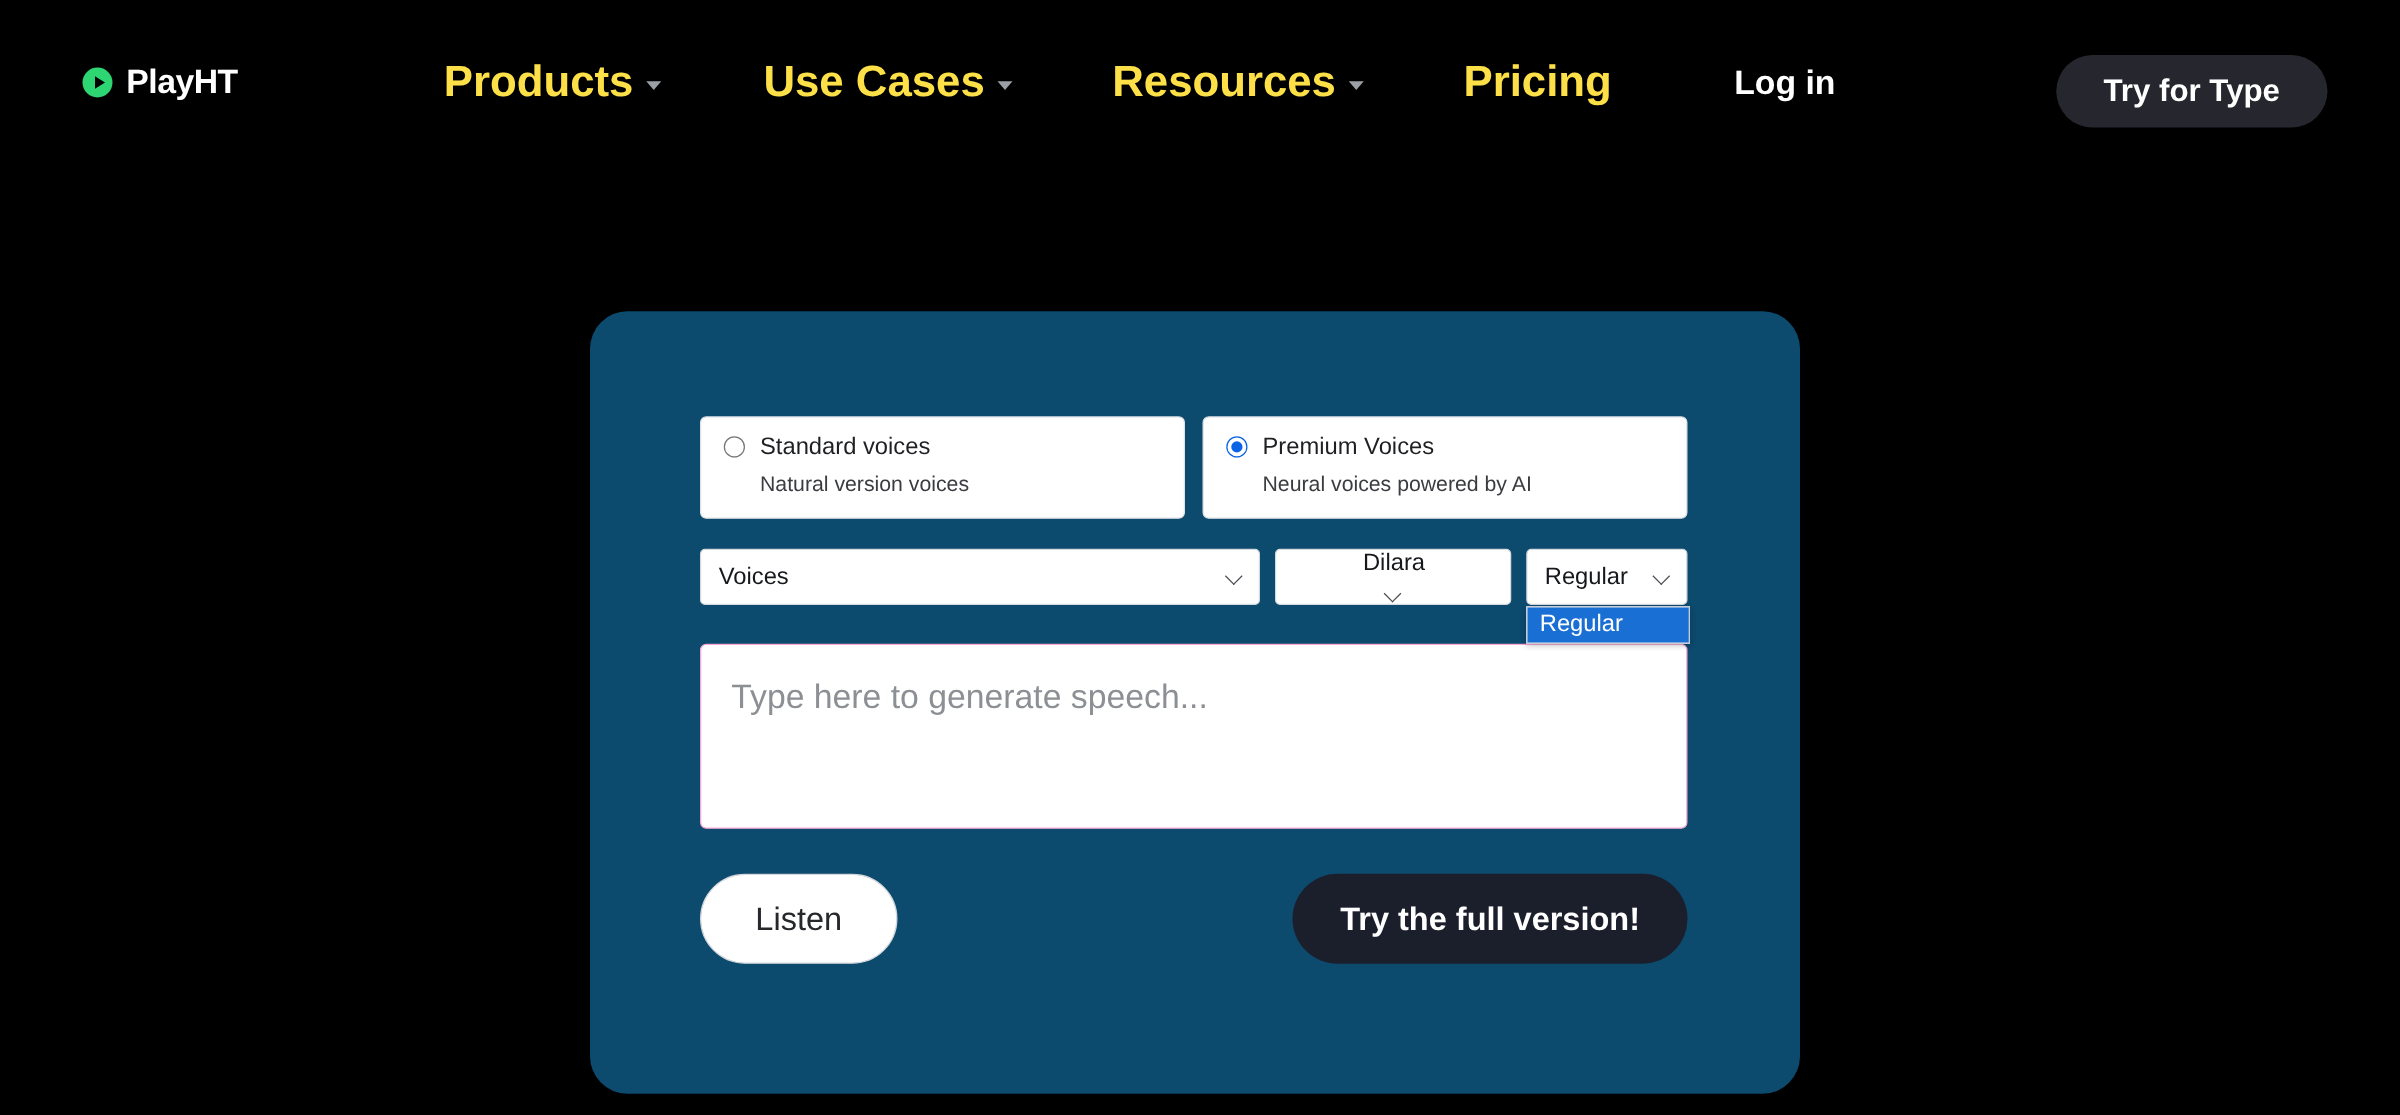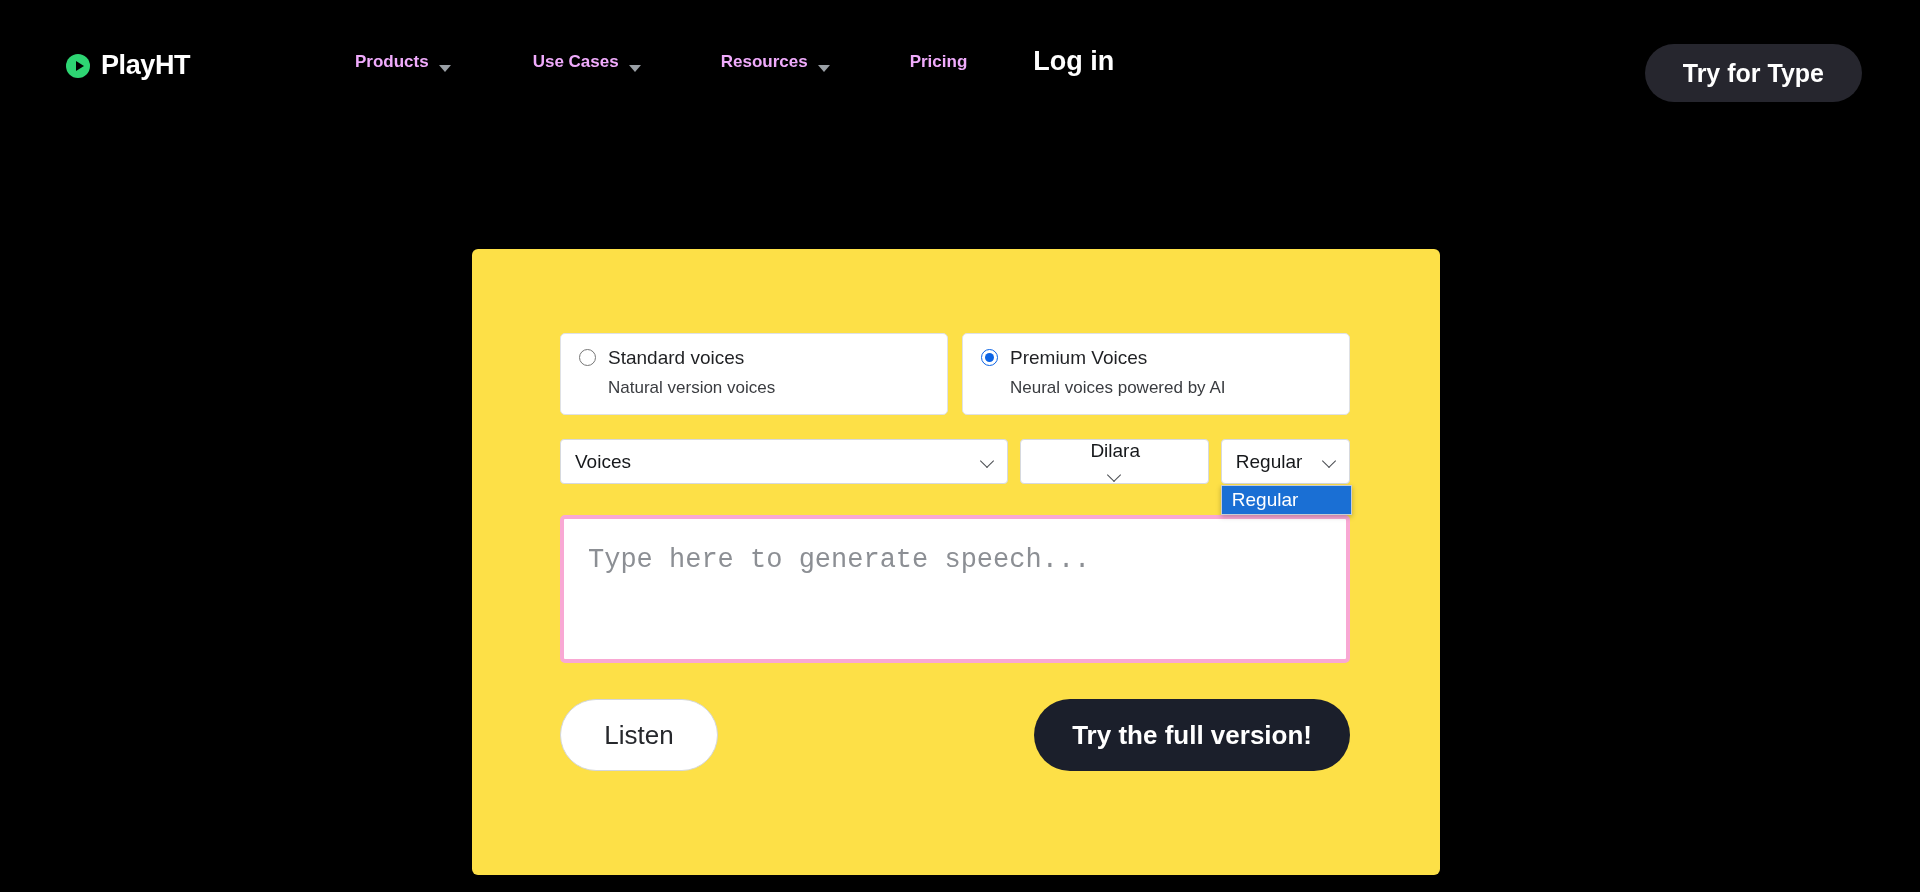--- a/index.html
+++ b/index.html
@@ -58,32 +58,32 @@
 
   .nav {
     position: absolute;
     left: 355px;
     top: 46px;
     display: flex;
     align-items: center;
   }
   .nav-item {
     display: flex;
-    align-items: flex-end;
+    align-items: center;
     gap: 10px;
-    color: #f0abfc;
-    font-size: 17px;
+    color: #fde047;
+    font-size: 35px;
     font-weight: bold;
     cursor: pointer;
     white-space: nowrap;
   }
   .nav-gap-1 { margin-right: 82px; }
   .nav-gap-2 { margin-right: 80px; }
   .nav-gap-3 { margin-right: 80px; }
-  .nav-gap-4 { margin-right: 66px; }
+  .nav-gap-4 { margin-right: 98px; }
   .caret {
     width: 0; height: 0;
     border-left: 6px solid transparent;
     border-right: 6px solid transparent;
     border-top: 7px solid #9aa0a6;
     margin-top: 4px;
   }
 
   .login-link {
     color: #ffffff;
@@ -113,22 +113,22 @@
     white-space: nowrap;
   }
 
   
   .widget-card {
     position: absolute;
     left: 472px;
     top: 249px;
     width: 968px;
     height: 626px;
-    background: #fde047;
-    border-radius: 6px;
+    background: #0c4a6e;
+    border-radius: 30px;
   }
 
   .voice-type-row {
     position: absolute;
     left: 88px;
     top: 84px;
     width: 790px;
     display: flex;
     gap: 14px;
   }
@@ -243,25 +243,25 @@
     background: #1a6fd4;
     color: #ffffff;
   }
 
   .speech-textarea {
     position: absolute;
     left: 88px;
     top: 266px;
     width: 790px;
     height: 148px;
-    border: 4px solid #f9a8d4;
+    border: 1px solid #f9a8d4;
     border-radius: 5px;
     background: #ffffff;
     padding: 26px 24px;
-    font-family: Liberation Mono, monospace;
+    font-family: Liberation Sans, sans-serif;
     font-size: 27px;
     color: #1f2023;
     resize: none;
     outline: none;
   }
   .speech-textarea::placeholder {
     color: #8c8f94;
   }
 
   .actions-row {

